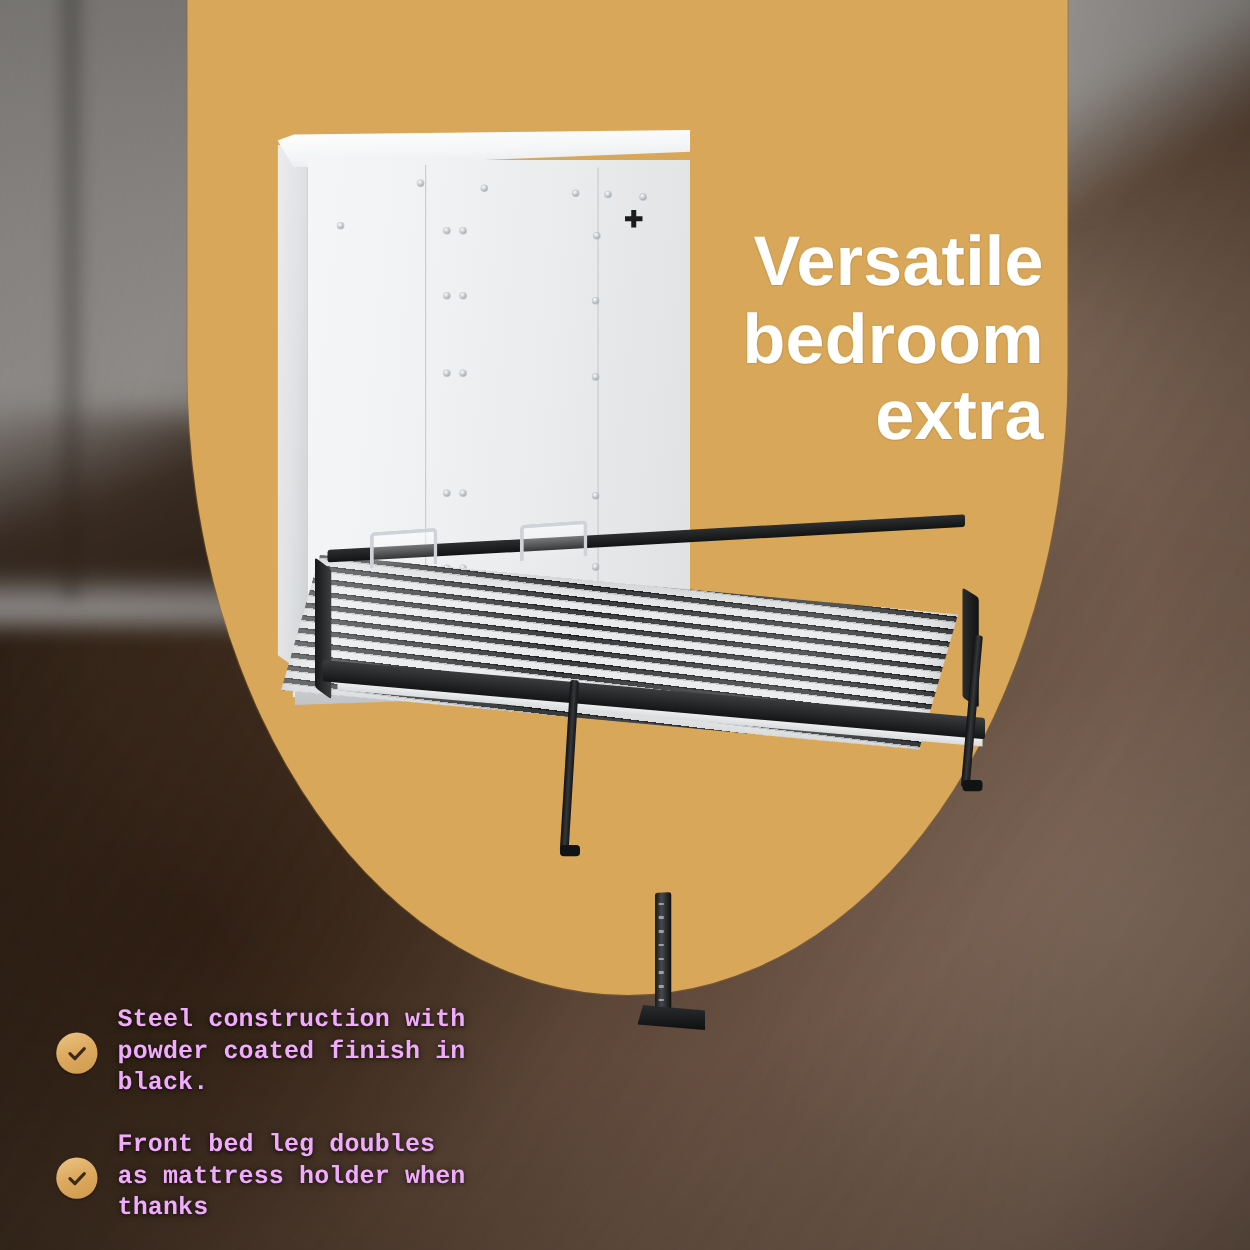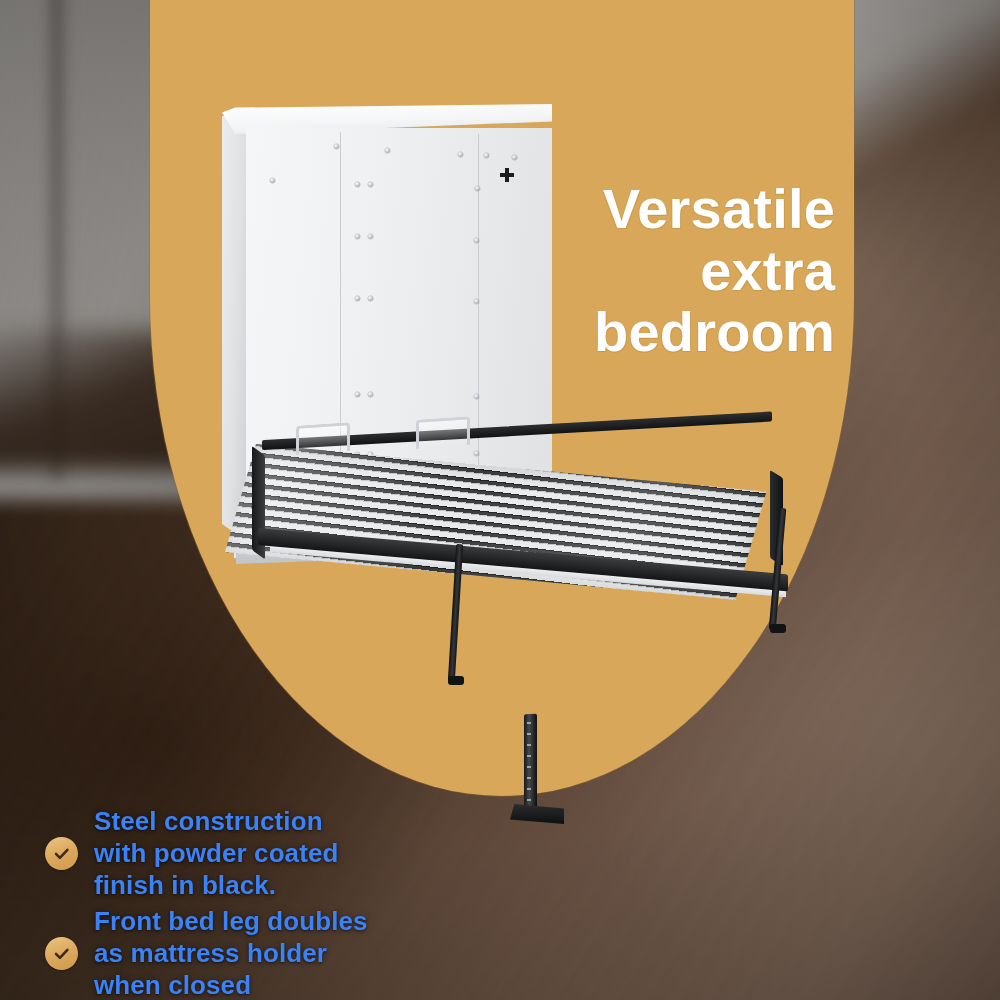--- a/index.html
+++ b/index.html
@@ -211,23 +211,24 @@
   .feat.r1{left:25px;top:5px;width:340px;}
   .feat.r2{left:25px;top:105px;width:340px;}
   .chk{
     flex:0 0 auto;width:33px;height:33px;border-radius:50%;
     background:linear-gradient(160deg,#eac584 0%,#dda95f 48%,#cf9a4d 100%);
     box-shadow:0 1px 2px rgba(0,0,0,.35);
     display:flex;align-items:center;justify-content:center;
   }
   .chk svg{display:block;}
   .ftext{
-    color:#3b82f6;font-size:26px;line-height:1.24;font-weight:700;
+    color:#f0abfc;font-size:20px;line-height:1.24;font-weight:700;
     text-shadow:0 1px 3px rgba(0,0,0,.55),0 0 7px rgba(0,0,0,.35);
     letter-spacing:.1px;
+    font-family:Liberation Mono, monospace;
   }
 </style>
 </head>
 <body>
 
 <div class="stage">
 
   <div class="bg">
     <div class="bg-floor"></div>
     <div class="bg-grain"></div>
@@ -296,43 +297,43 @@
 
       <div class="leg" style="left:234px;top:112px;width:7px;height:138px;transform:rotate(3.5deg);"></div>
       <div class="foot" style="left:230px;top:244px;"></div>
       <div class="leg" style="left:556px;top:76px;width:7px;height:122px;transform:rotate(5deg);"></div>
       <div class="foot" style="left:552px;top:192px;"></div>
     </div>
   </div>
 
   <div class="headline">
     <span>Versatile</span>
+    <span>bedroom</span>
     <span>extra</span>
-    <span>bedroom</span>
   </div>
 
   <div class="features">
 
     <div class="fcol">
       <div class="feat l1">
         <span class="chk">
           <svg width="19" height="19" viewBox="0 0 24 24" aria-hidden="true">
             <path d="M5 12.5 L10 17.5 L19.5 7.5" fill="none" stroke="#3a2a18" stroke-width="3.2" stroke-linecap="round" stroke-linejoin="round"></path>
           </svg>
         </span>
         <span class="ftext">Steel construction with powder coated finish in black.</span>
       </div>
 
       <div class="feat l2">
         <span class="chk">
           <svg width="19" height="19" viewBox="0 0 24 24" aria-hidden="true">
             <path d="M5 12.5 L10 17.5 L19.5 7.5" fill="none" stroke="#3a2a18" stroke-width="3.2" stroke-linecap="round" stroke-linejoin="round"></path>
           </svg>
         </span>
-        <span class="ftext">Front bed leg doubles as mattress holder when closed</span>
+        <span class="ftext">Front bed leg doubles as mattress holder when thanks</span>
       </div>
     </div>
 
     <div class="fcol">
 
     </div>
 
   </div>
 </div>
 

